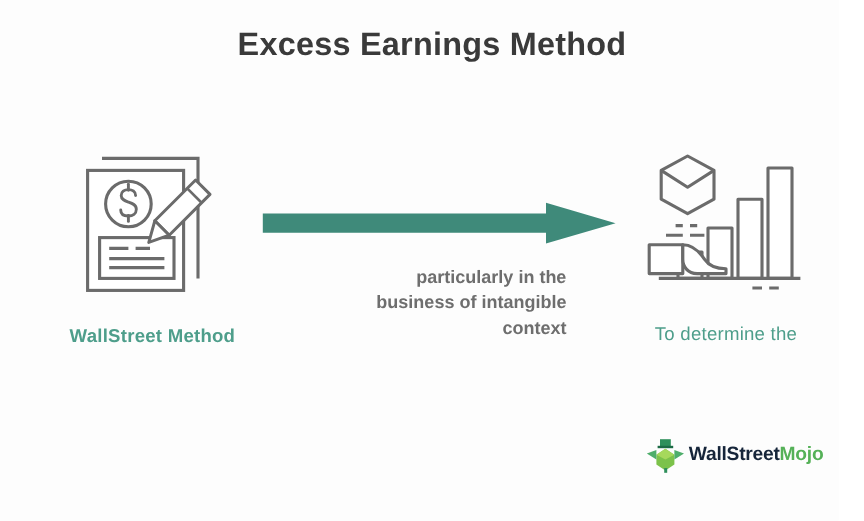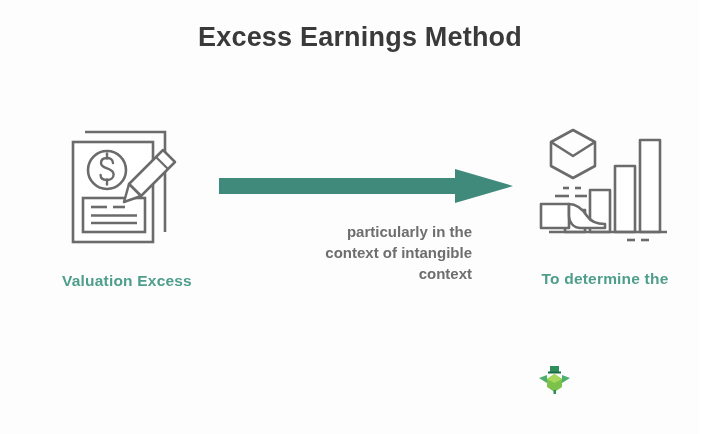--- a/index.html
+++ b/index.html
@@ -93,21 +93,21 @@
   }
   .icon-chart {
     position: relative;
     width: 140px;
     height: 130px;
     margin: 0 auto;
   }
   .right-label {
     margin-top: 20px;
     font-size: 15.5px;
-    font-weight: bold;
+    font-weight: normal;
     color: #4e9e8b;
     line-height: 22px;
     letter-spacing: 0.2px;
   }
   .right-label .line { display: block; }
 
   
   .logo {
     position: absolute;
     left: 538px;
@@ -164,32 +164,32 @@
         </g>
 
         <g fill="#ffffff" stroke="#6b6b6b" stroke-width="2.5" stroke-linejoin="round">
           <polygon points="96,32 108,44 74,78 62,66"></polygon>
           <polygon points="62,66 74,78 57,84"></polygon>
           <line x1="89" y1="39" x2="101" y2="51" stroke-width="2.2"></line>
         </g>
       </svg>
     </div>
 
-    <div class="left-label">Valuation Excess</div>
+    <div class="left-label">WallStreet Method</div>
   </div>
 
   <div class="arrow-wrap">
     <svg width="300" height="36" viewBox="0 0 300 36" xmlns="http://www.w3.org/2000/svg">
       <polygon points="4,10 240,10 240,1 298,18 240,35 240,26 4,26" fill="#3f8a7a"></polygon>
     </svg>
   </div>
 
   <div class="mid-text">
     <span class="line">particularly in the</span>
-    <span class="line">context of intangible</span>
+    <span class="line">business of intangible</span>
     <span class="line">context</span>
   </div>
 
   <div class="right-block">
 
     <div class="icon-chart">
       <svg width="140" height="130" viewBox="0 0 140 130" xmlns="http://www.w3.org/2000/svg">
         <g fill="none" stroke="#6b6b6b" stroke-width="2.6" stroke-linejoin="round">
 
           <polygon points="38,12 60,24 60,48 38,60 16,48 16,24"></polygon>
@@ -225,15 +225,18 @@
       <svg width="32" height="32" viewBox="0 0 32 32" xmlns="http://www.w3.org/2000/svg">
         <rect x="12" y="3" width="9" height="6" fill="#2f8f5b"></rect>
         <rect x="10" y="8.5" width="13" height="2" fill="#1d6b45"></rect>
         <polygon points="16.5,11 24,16 24,24 16.5,29 9,24 9,16" fill="#7cc24a"></polygon>
         <polygon points="16.5,11 24,16 16.5,20 9,16" fill="#a6d85c"></polygon>
         <polygon points="1,15 9,12 9,20" fill="#4eae6b"></polygon>
         <polygon points="32,15 24,12 24,20" fill="#4eae6b"></polygon>
         <rect x="15.5" y="27" width="2.5" height="4" fill="#2f8f5b"></rect>
       </svg>
     </span>
+    <span class="logo-text">
+      <span class="ws">WallStreet</span><span class="mj">Mojo</span>
+    </span>
   </div>
 
 </div>
 
 </body></html>

